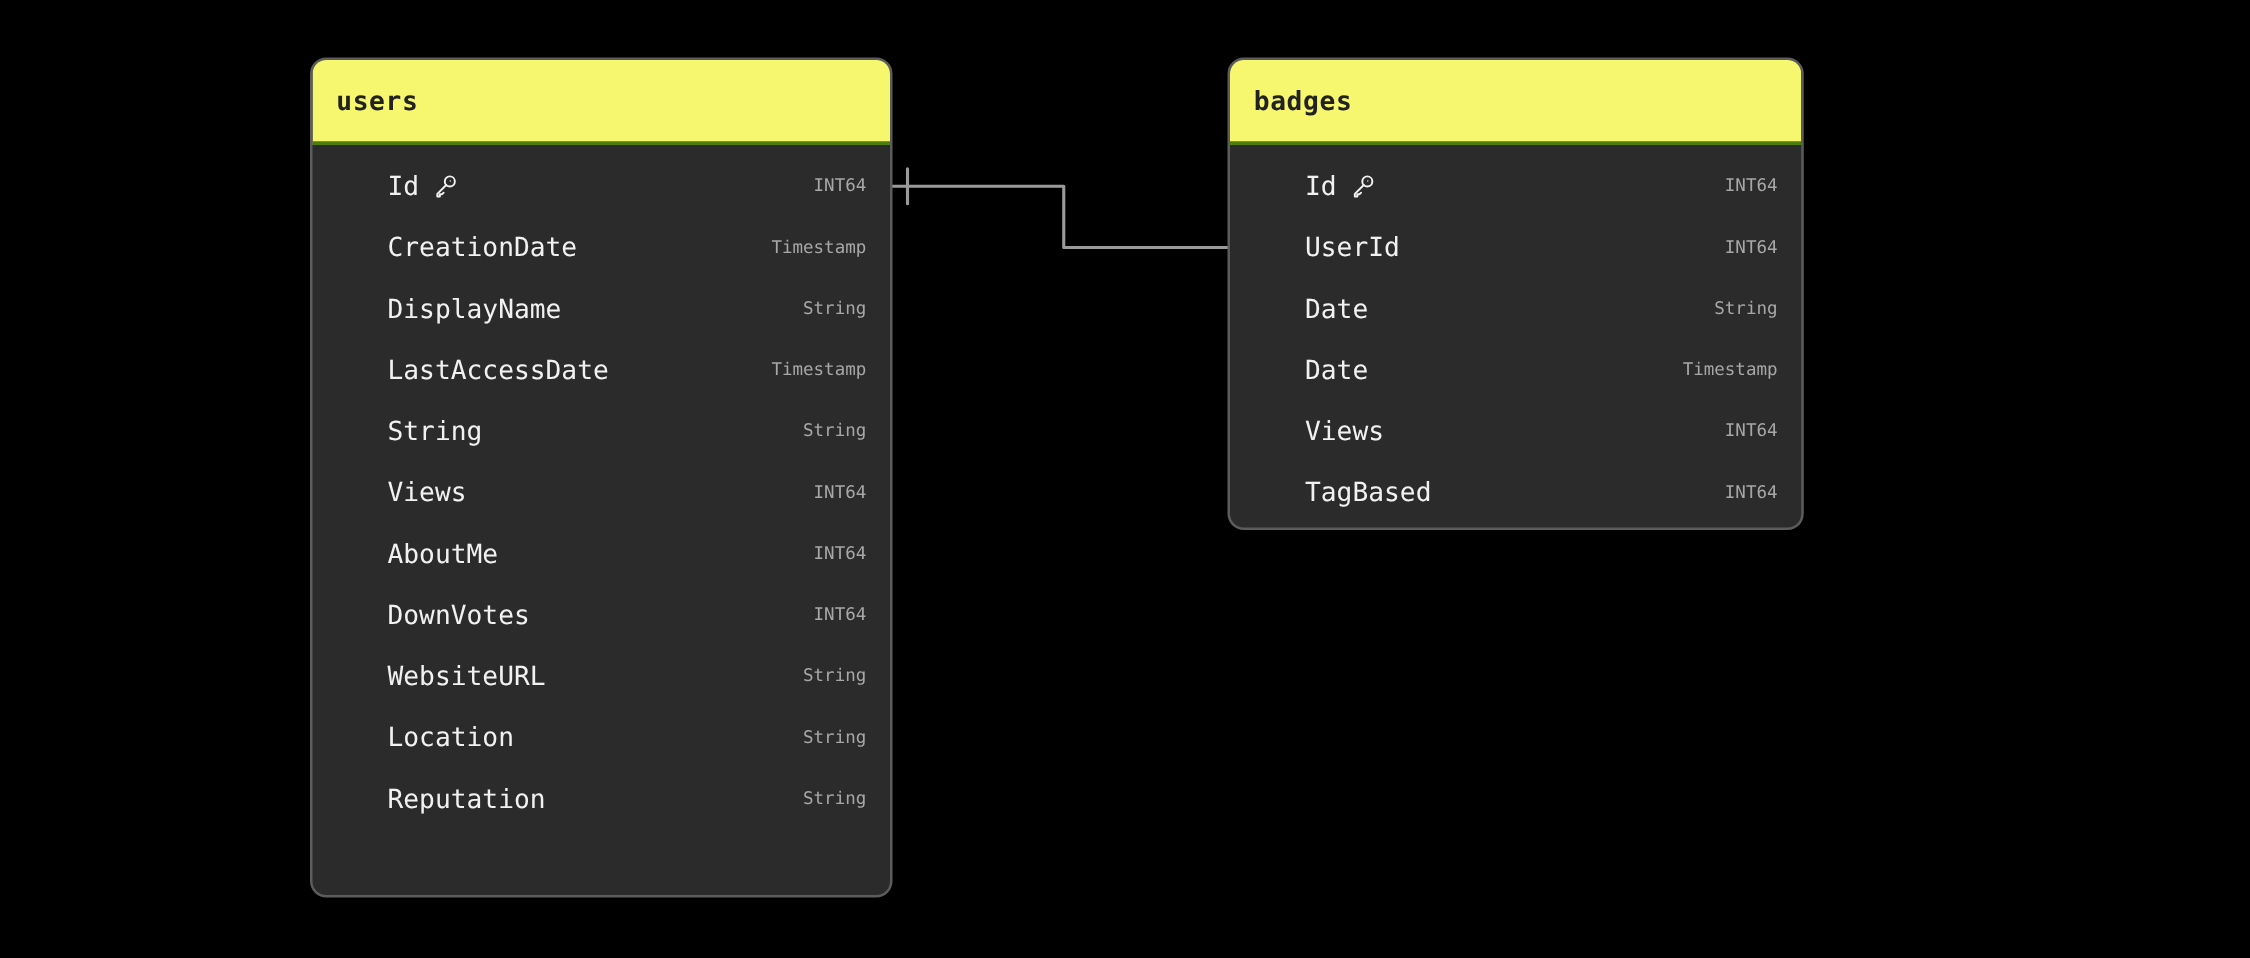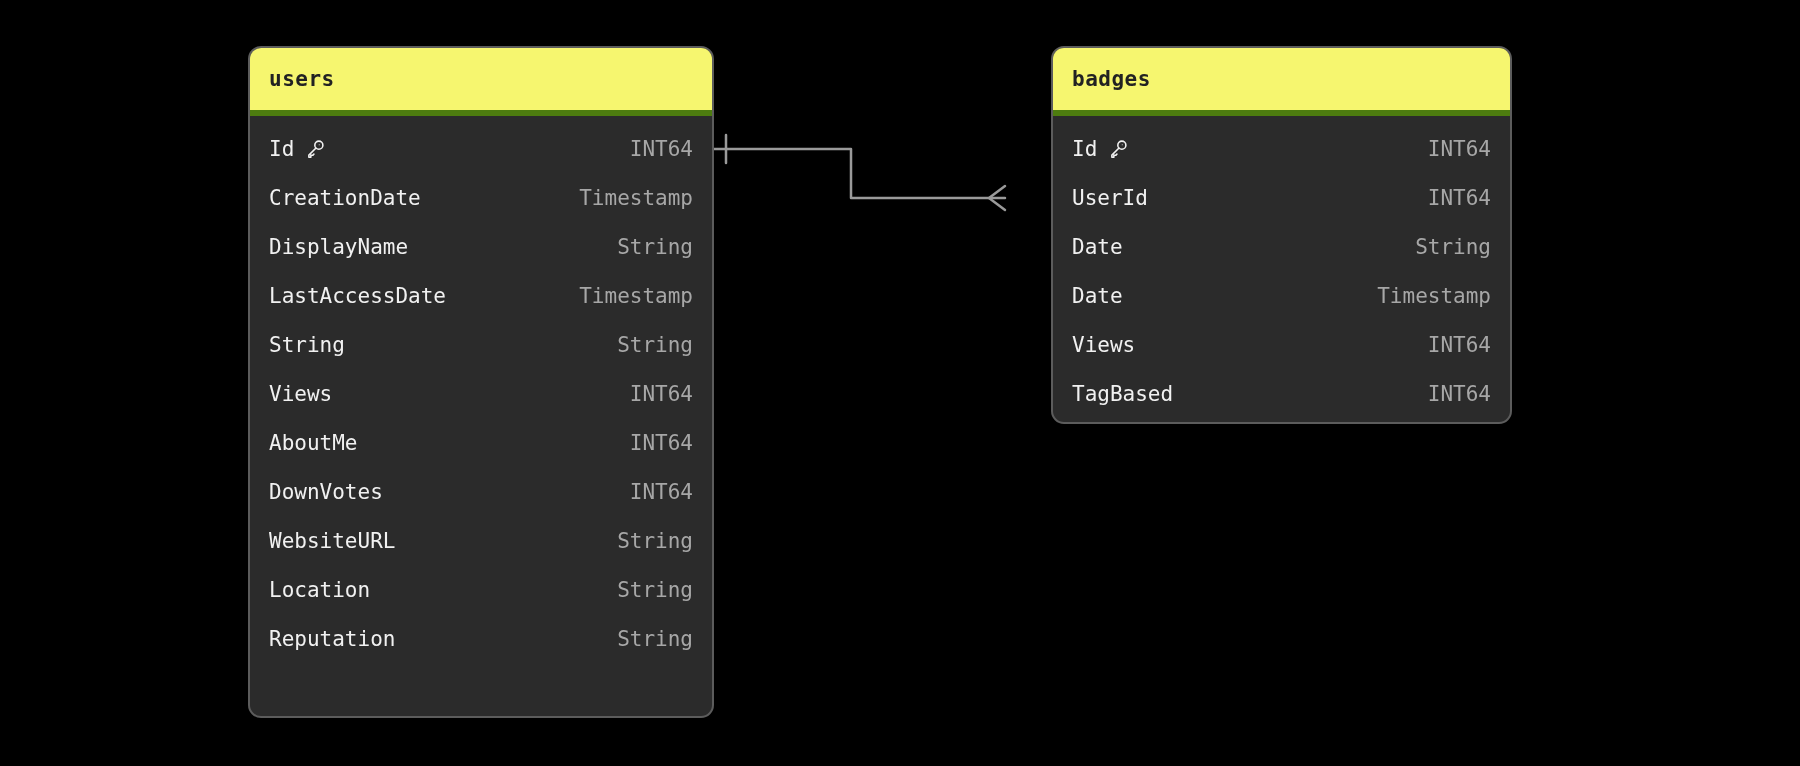--- a/index.html
+++ b/index.html
@@ -31,33 +31,33 @@
     overflow: hidden;
     box-sizing: border-box;
   }
   .db-table.users {
     left: 248px;
     top: 46px;
     width: 466px;
     height: 672px;
   }
   .db-table.badges {
-    left: 1051px;
+    left: 982px;
     top: 46px;
     width: 461px;
     height: 378px;
   }
   .table-header {
     height: 68px;
     background: #f6f66f;
     display: flex;
     align-items: center;
     padding: 0 19px;
     box-sizing: border-box;
-    border-bottom: 6px solid #4d7c0f;
+    border-bottom: 3px solid #4d7c0f;
   }
   .table-title {
     font-family: "DejaVu Sans Mono", monospace;
     font-weight: bold;
     font-size: 21px;
     color: #222222;
     letter-spacing: 0.5px;
   }
   .table-body {
     padding: 8px 0 8px 0;
@@ -70,24 +70,25 @@
     padding: 0 19px;
     box-sizing: border-box;
   }
   .field-name {
     color: #f1f1f1;
     font-size: 21px;
     display: flex;
     align-items: center;
     gap: 10px;
     white-space: nowrap;
+    margin-left: 41px;
   }
   .field-type {
     color: #a7a7a7;
-    font-size: 21px;
+    font-size: 14px;
     white-space: nowrap;
   }
   .key-icon-svg {
     display: inline-block;
     flex: 0 0 auto;
   }
 </style>
 </head>
 <body>
 

